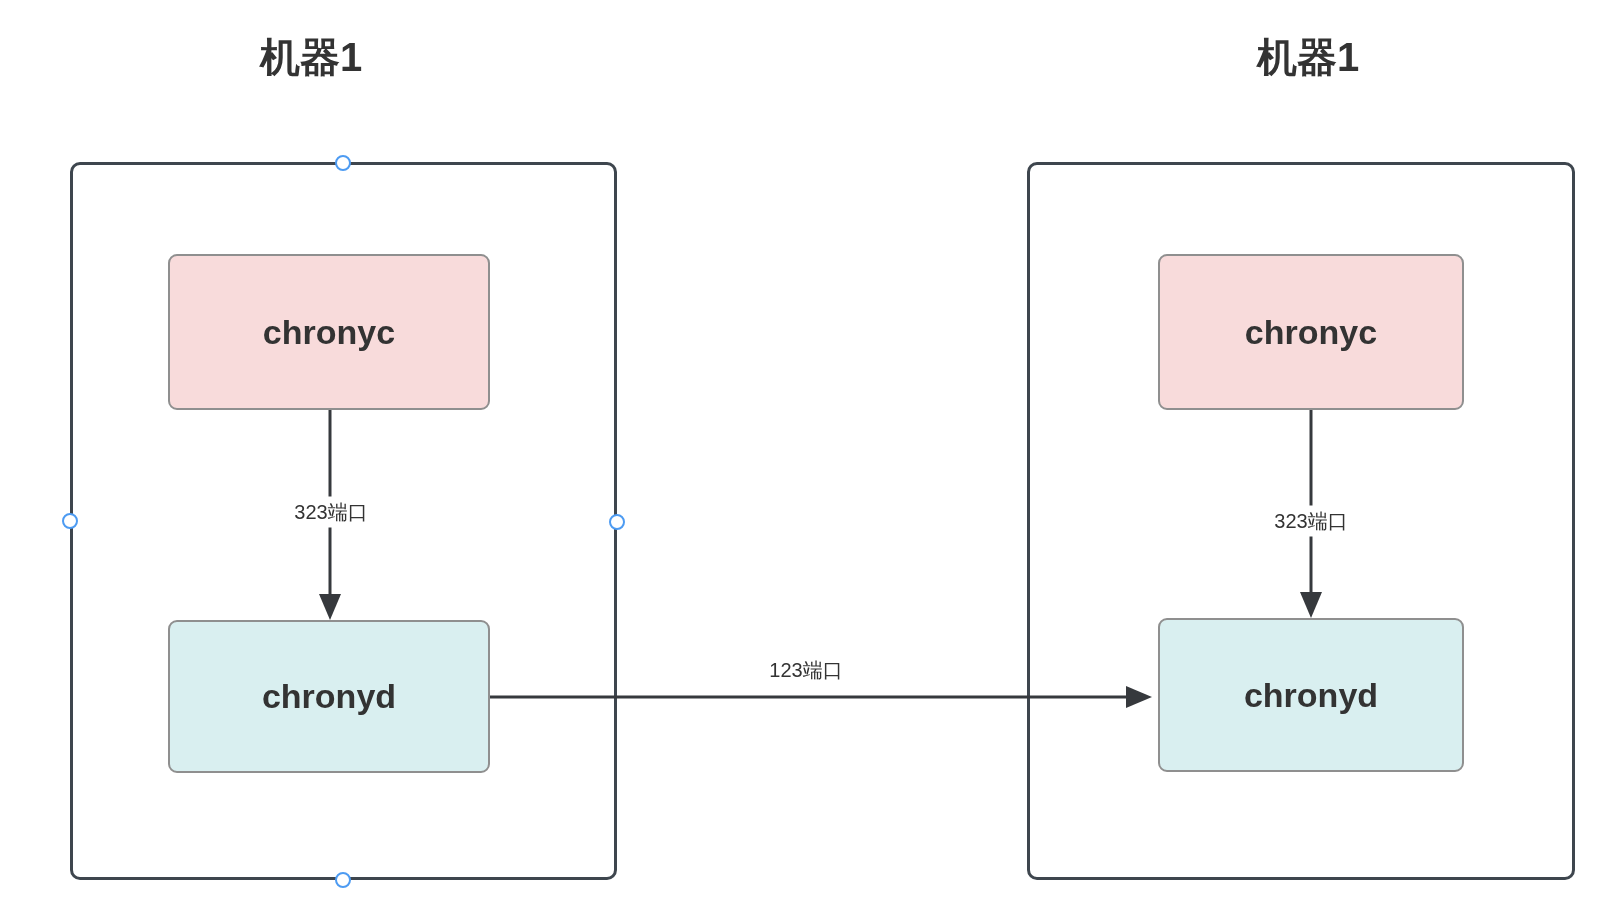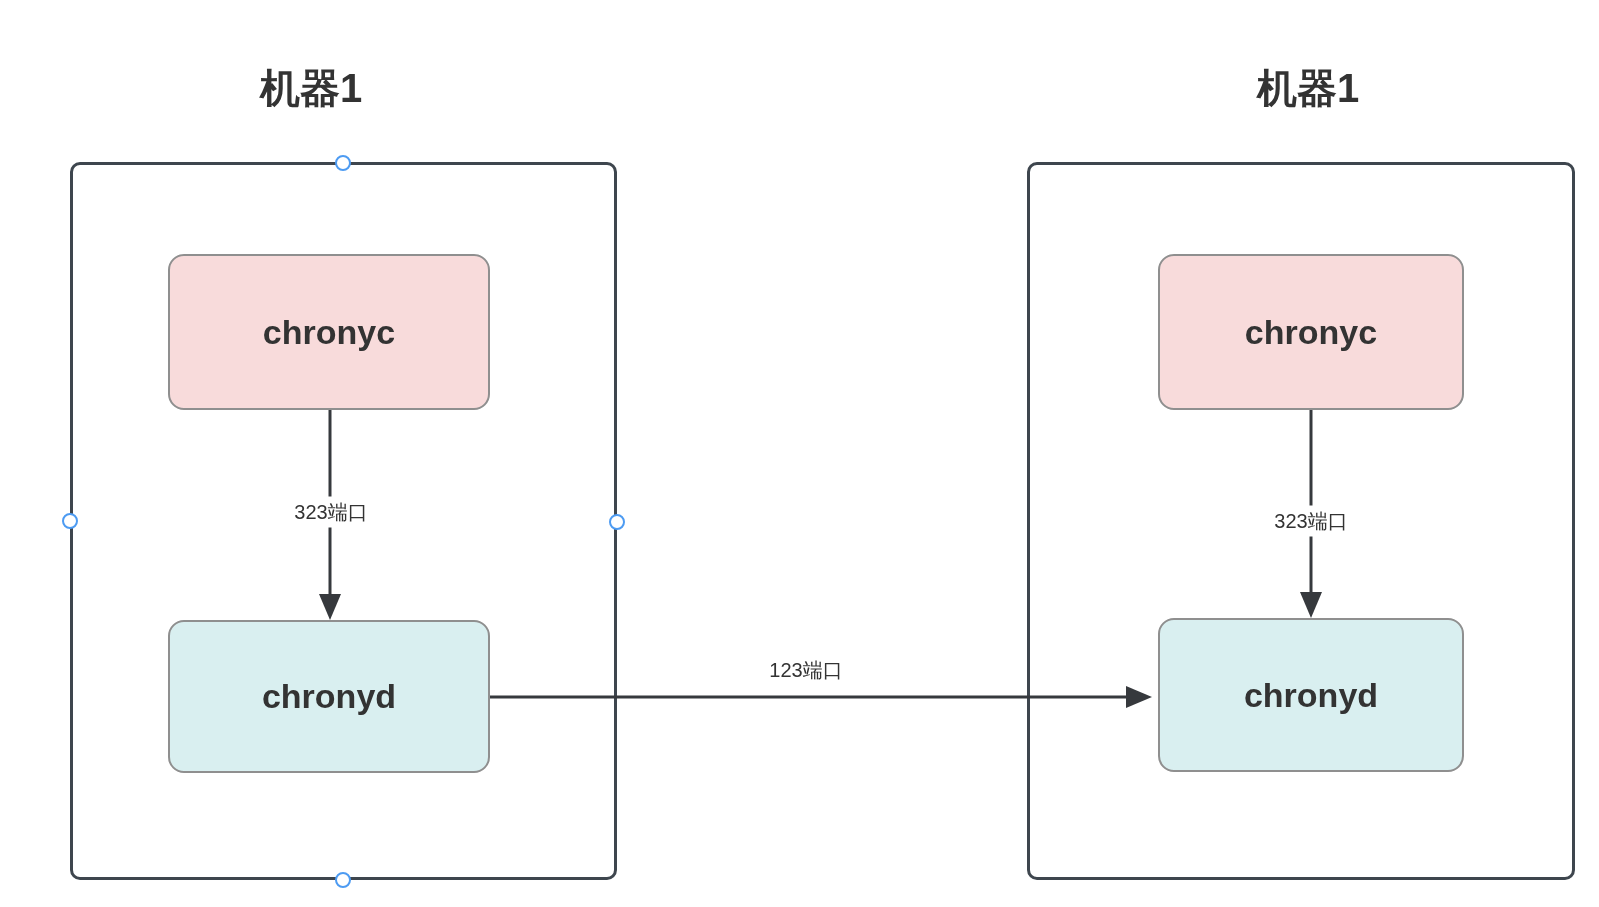--- a/index.html
+++ b/index.html
@@ -15,38 +15,38 @@
   *{box-sizing:border-box;margin:0;padding:0;}
   html,body{background:#fff;}
   body{font-family:"Liberation Sans","DejaVu Sans",sans-serif;color:var(--text);}
   .canvas{
     position:relative;width:1599px;height:907px;
     background:var(--canvas-bg);overflow:hidden;
   }
   .machine-title{
     position:absolute;top:30px;transform:translateX(-50%);
     font-size:40px;font-weight:bold;color:var(--text);
-    white-space:nowrap;z-index:4;margin-top:31px;
+    white-space:nowrap;z-index:4;
   }
   .machine-title.left{left:311px;}
   .machine-title.right{left:1308px;}
   .container-box{
     position:absolute;border:3px solid var(--container-border);
     border-radius:10px;background:transparent;z-index:1;
   }
   .container-box.left{left:70px;top:162px;width:547px;height:718px;}
   .container-box.right{left:1027px;top:162px;width:548px;height:718px;}
   .connector-layer{
     position:absolute;left:0;top:0;width:1599px;height:907px;z-index:2;
   }
   .connector-layer line{stroke:var(--connector);stroke-width:3px;}
   .connector-layer polygon{fill:var(--connector);stroke:none;}
   .node{
     position:absolute;display:flex;align-items:center;justify-content:center;
-    border:2px solid var(--node-border);border-radius:16px;
+    border:2px solid var(--node-border);border-radius:9px;
     font-size:34px;font-weight:bold;color:var(--text);z-index:3;
   }
   .node.pink{background:var(--node-pink);}
   .node.teal{background:var(--node-teal);}
   .node.chronyc-left{left:168px;top:254px;width:322px;height:156px;}
   .node.chronyd-left{left:168px;top:620px;width:322px;height:153px;}
   .node.chronyc-right{left:1158px;top:254px;width:306px;height:156px;}
   .node.chronyd-right{left:1158px;top:618px;width:306px;height:154px;}
   .edge-label{
     position:absolute;transform:translate(-50%,-50%);

